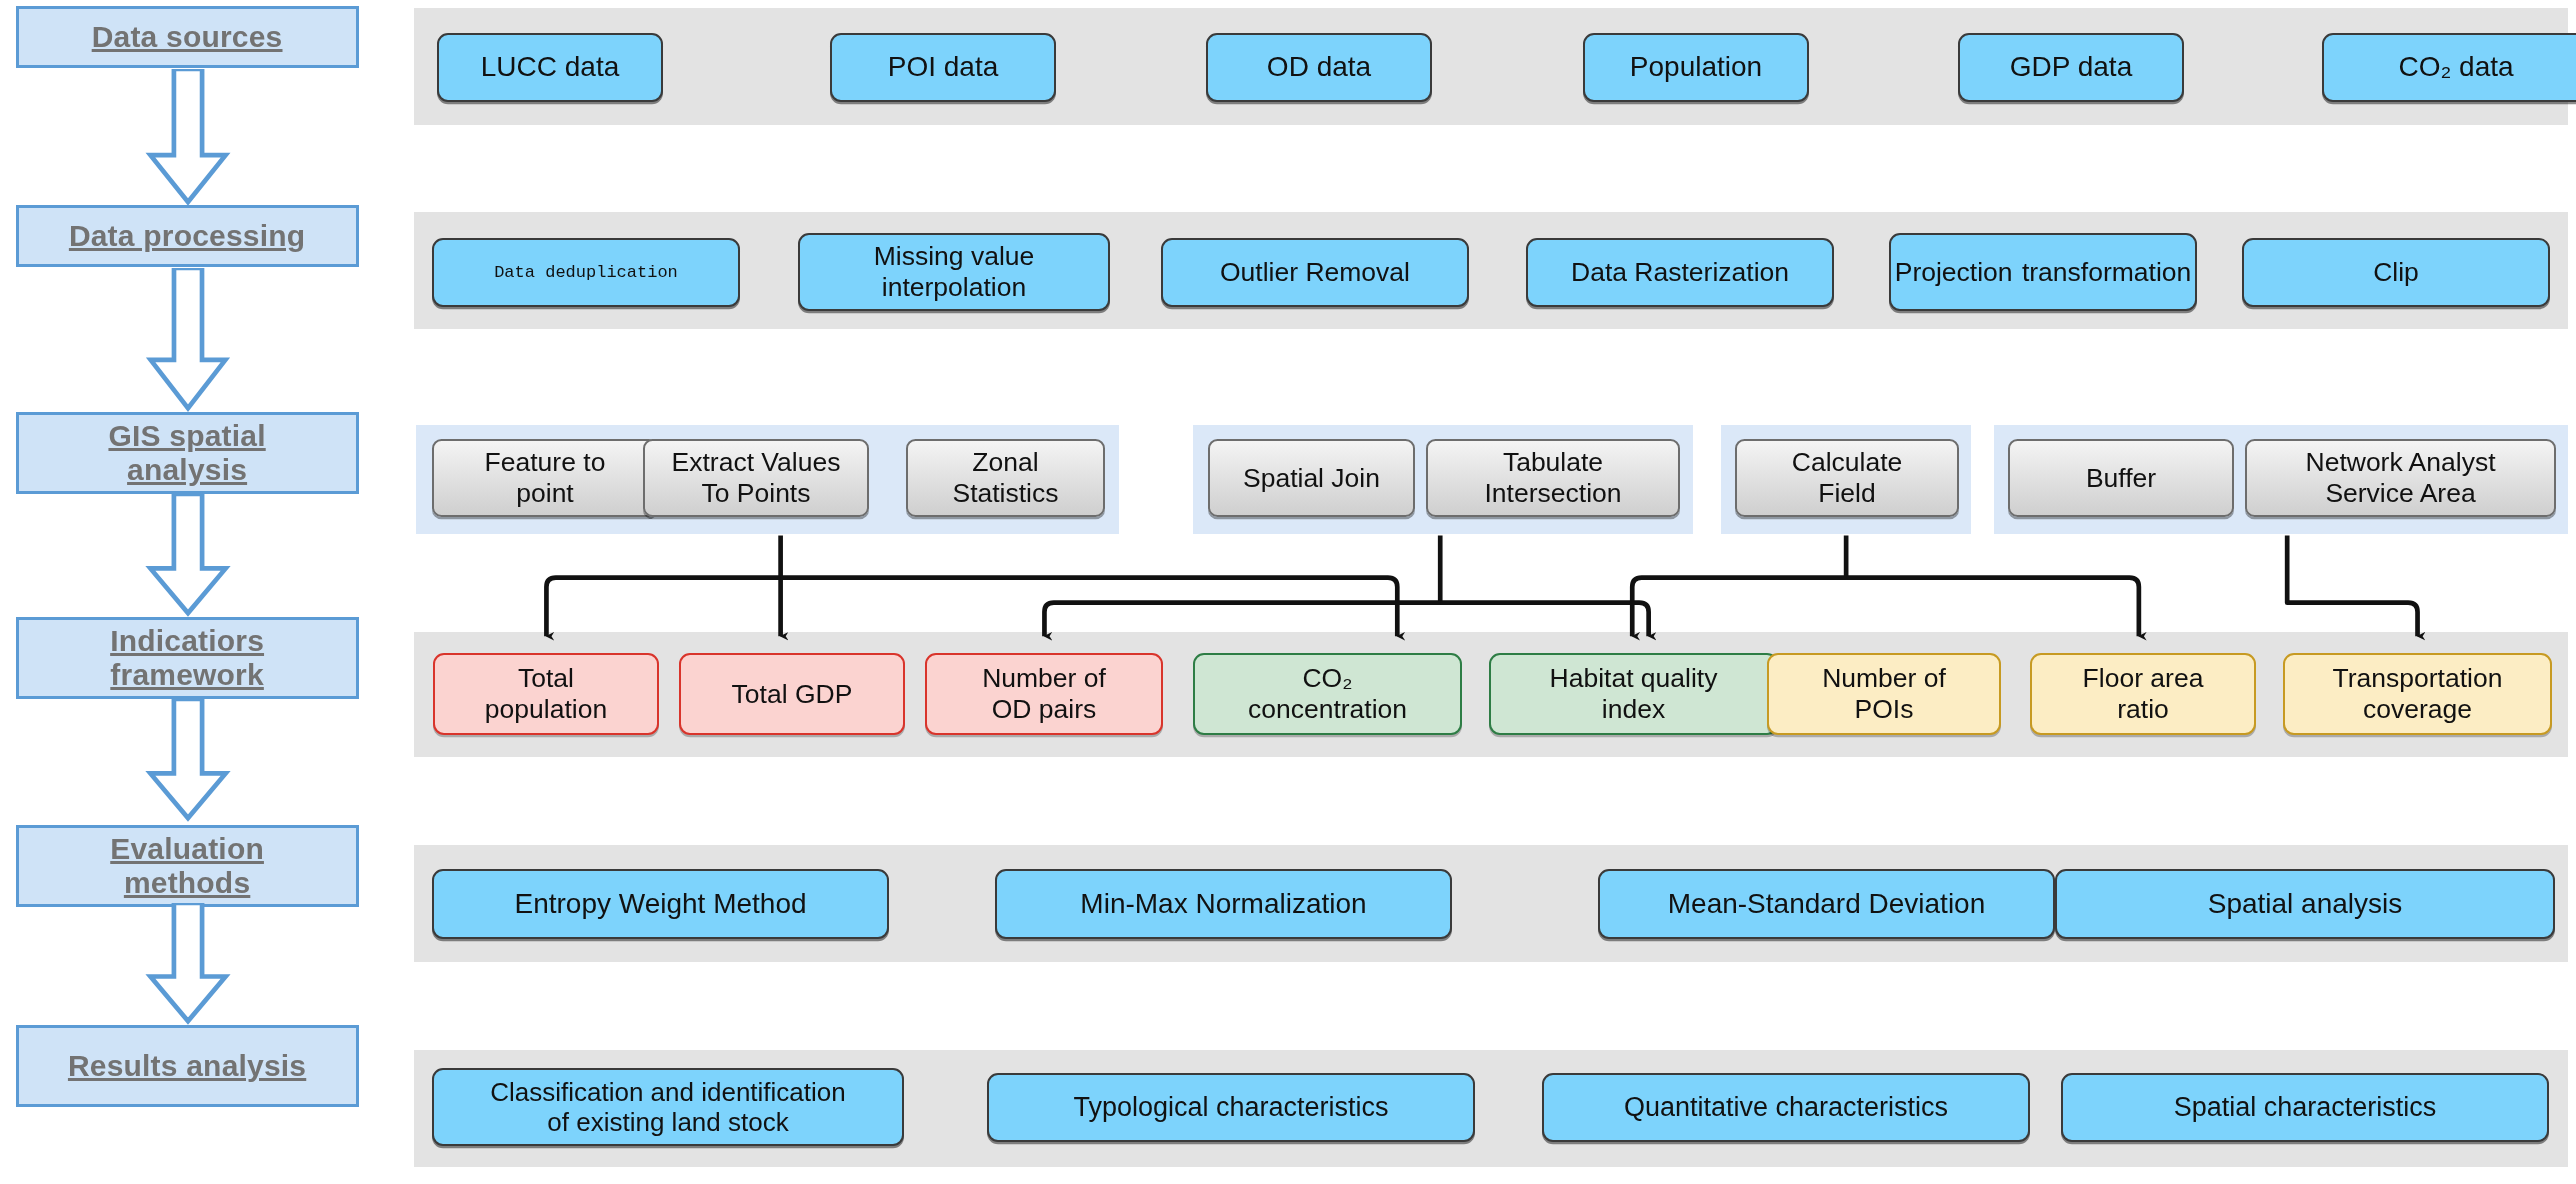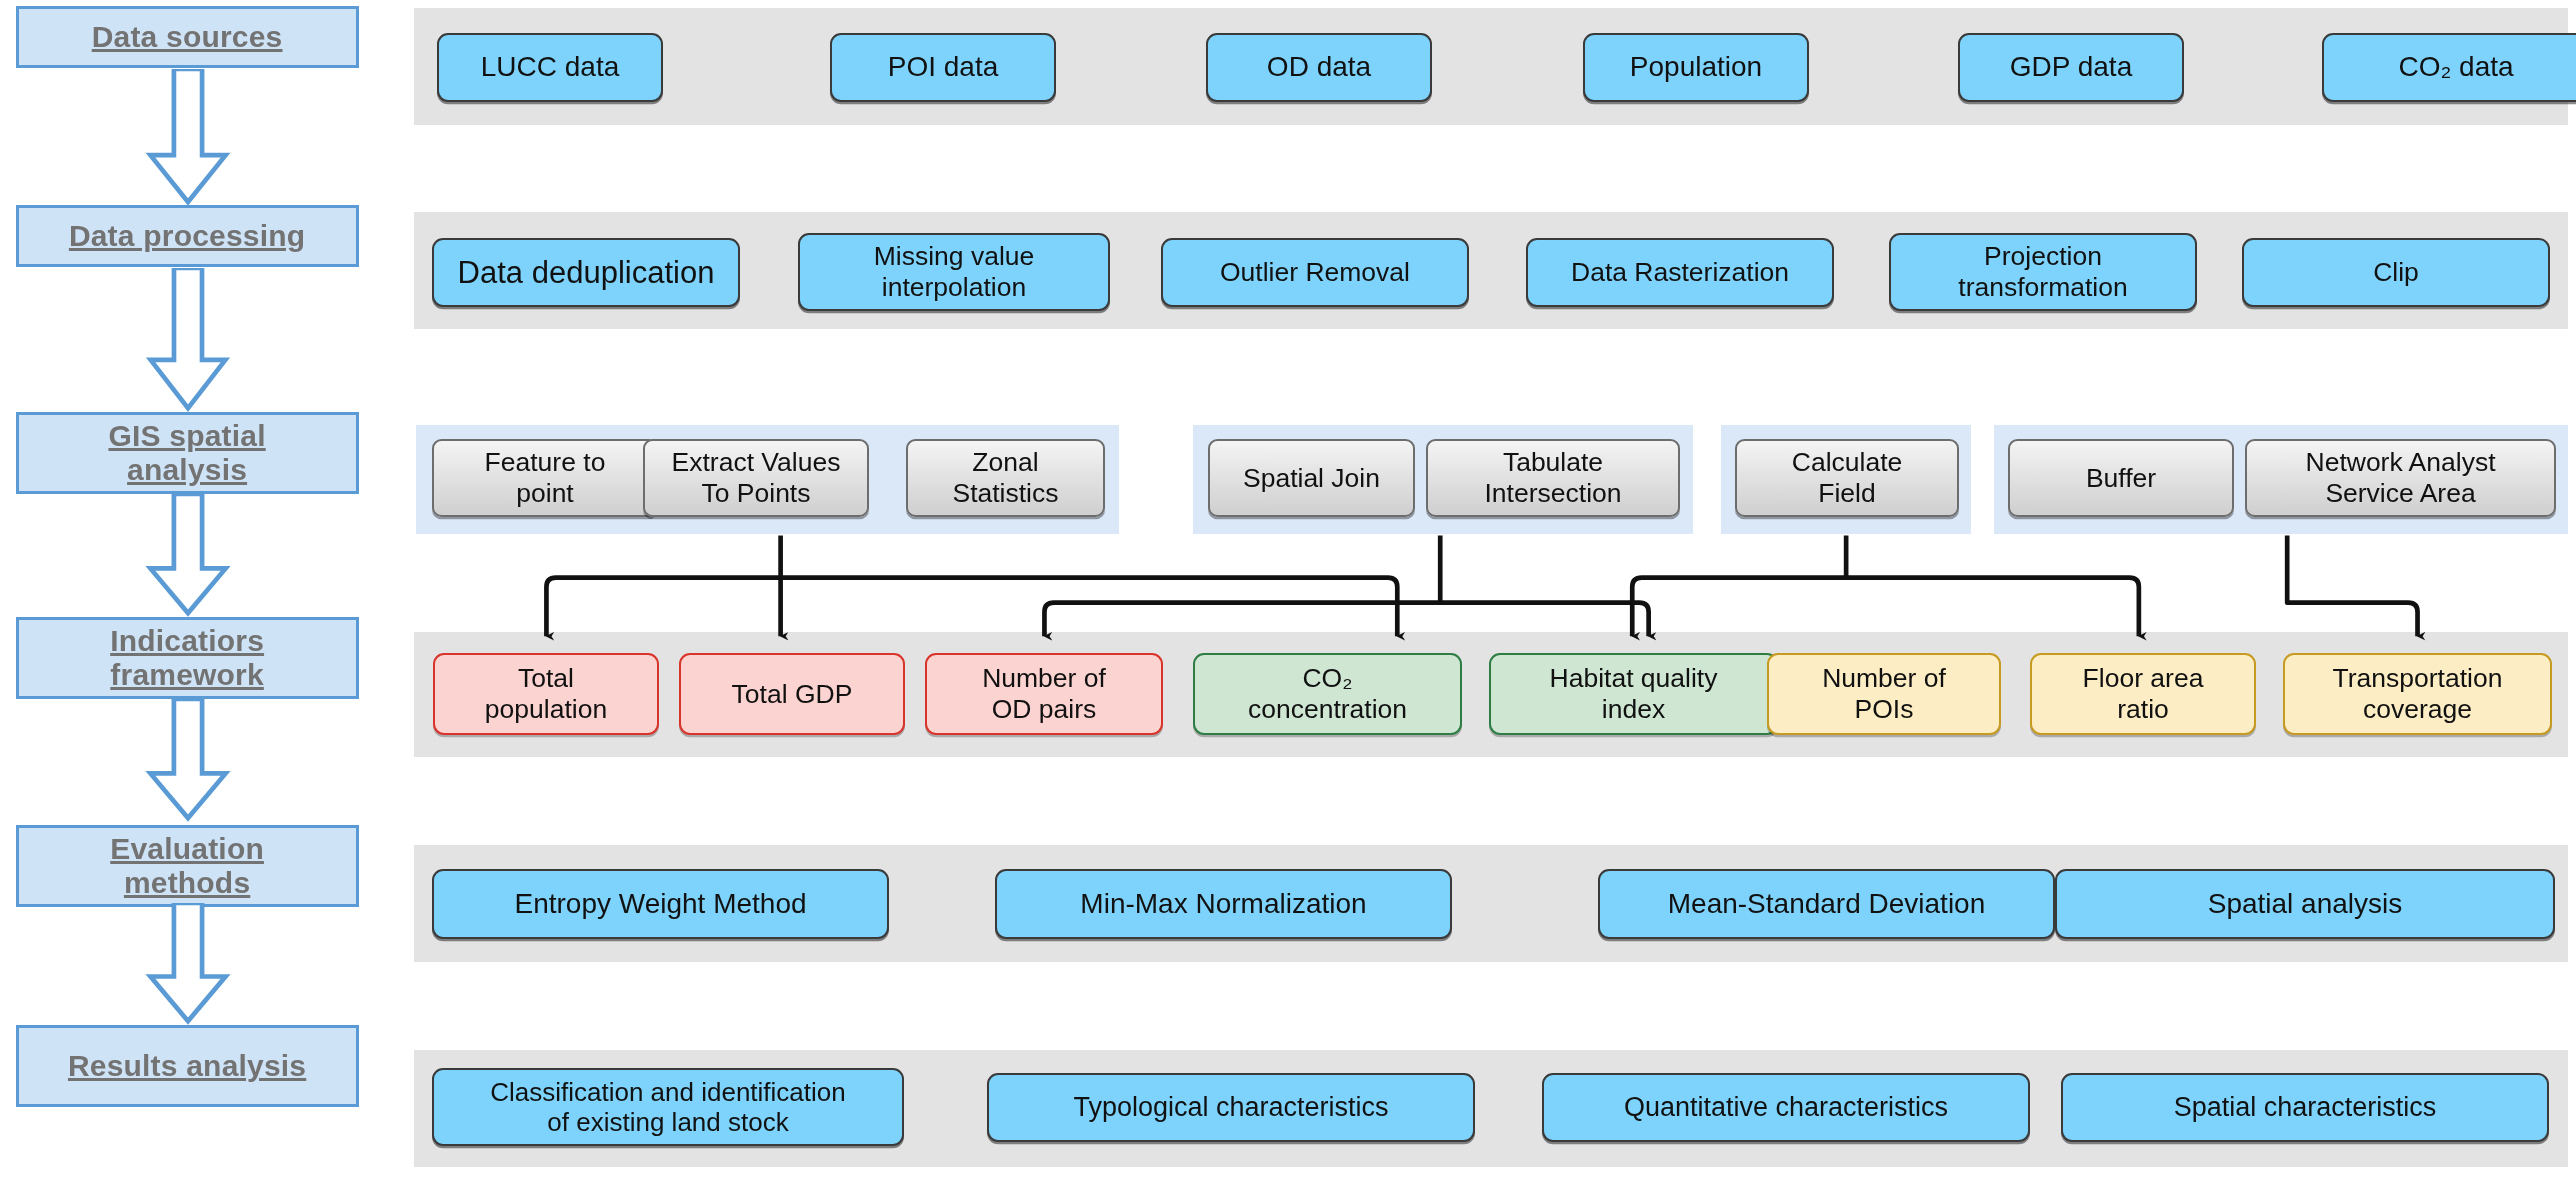--- a/index.html
+++ b/index.html
@@ -158,34 +158,34 @@
   </div>
   <div class="wbox" style="left:1958px;top:33px;width:226px;height:69px;font-size:28px;">
     <span>GDP data</span>
   </div>
   <div class="wbox" style="left:2322px;top:33px;width:268px;height:69px;font-size:28px;">
     <span>CO₂ data</span>
   </div>
 
   <div class="panel" style="left:414px;top:212px;width:2154px;height:117px;"></div>
 
-  <div class="wbox" style="left:432px;top:238px;width:308px;height:69px;font-size:31px;">
+  <div class="wbox" style="left:432px;top:238px;width:308px;height:69px;font-size:17px;font-family:Liberation Mono, monospace;">
     <span>Data deduplication</span>
   </div>
   <div class="wbox" style="left:798px;top:233px;width:312px;height:78px;font-size:26.5px;flex-direction:column;">
     <span>Missing value</span>
     <span>interpolation</span>
   </div>
   <div class="wbox" style="left:1161px;top:238px;width:308px;height:69px;font-size:26.5px;">
     <span>Outlier Removal</span>
   </div>
   <div class="wbox" style="left:1526px;top:238px;width:308px;height:69px;font-size:26.5px;">
     <span>Data Rasterization</span>
   </div>
-  <div class="wbox" style="left:1889px;top:233px;width:308px;height:78px;font-size:26.5px;flex-direction:column;">
+  <div class="wbox" style="left:1889px;top:233px;width:308px;height:78px;font-size:26.5px;flex-direction:row;">
     <span>Projection</span>
     <span>transformation</span>
   </div>
   <div class="wbox" style="left:2242px;top:238px;width:308px;height:69px;font-size:26.5px;">
     <span>Clip</span>
   </div>
 
   <div class="panel blue" style="left:416px;top:425px;width:703px;height:109px;"></div>
   <div class="panel blue" style="left:1193px;top:425px;width:500px;height:109px;"></div>
   <div class="panel blue" style="left:1721px;top:425px;width:250px;height:109px;"></div>

